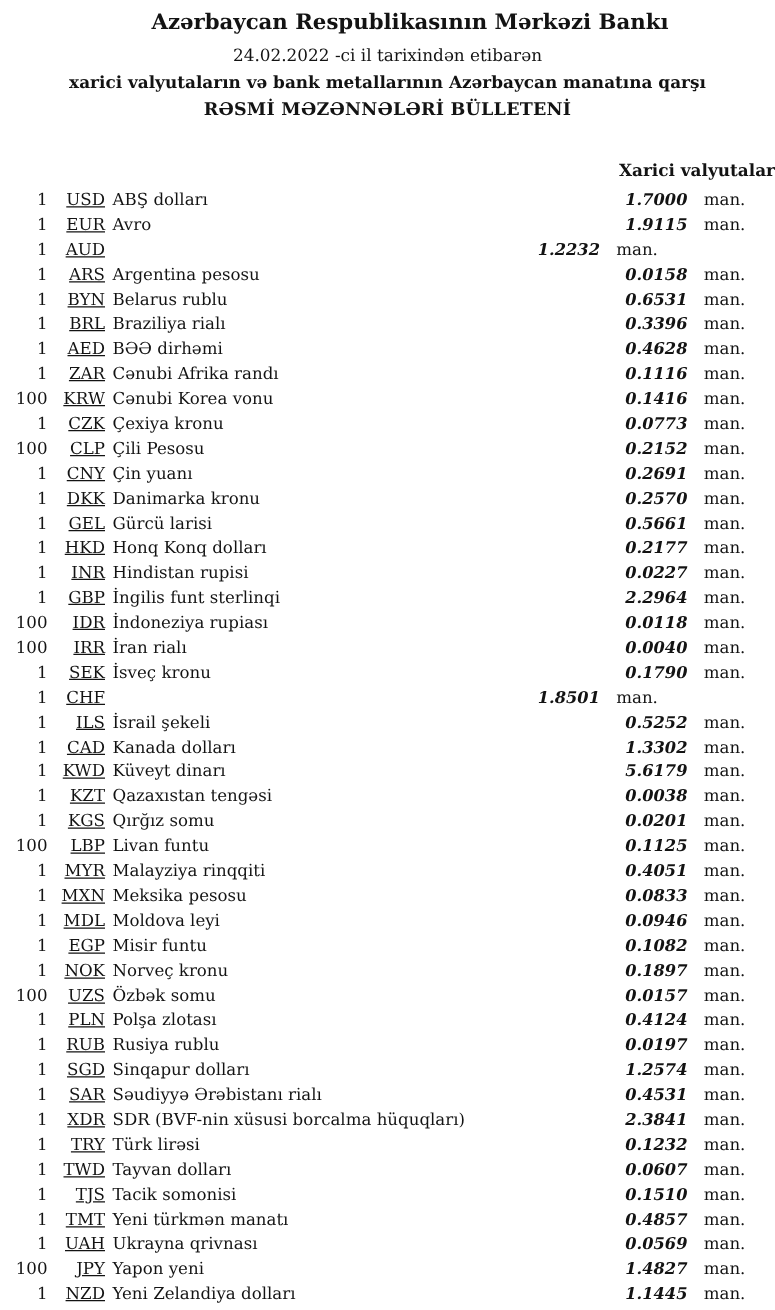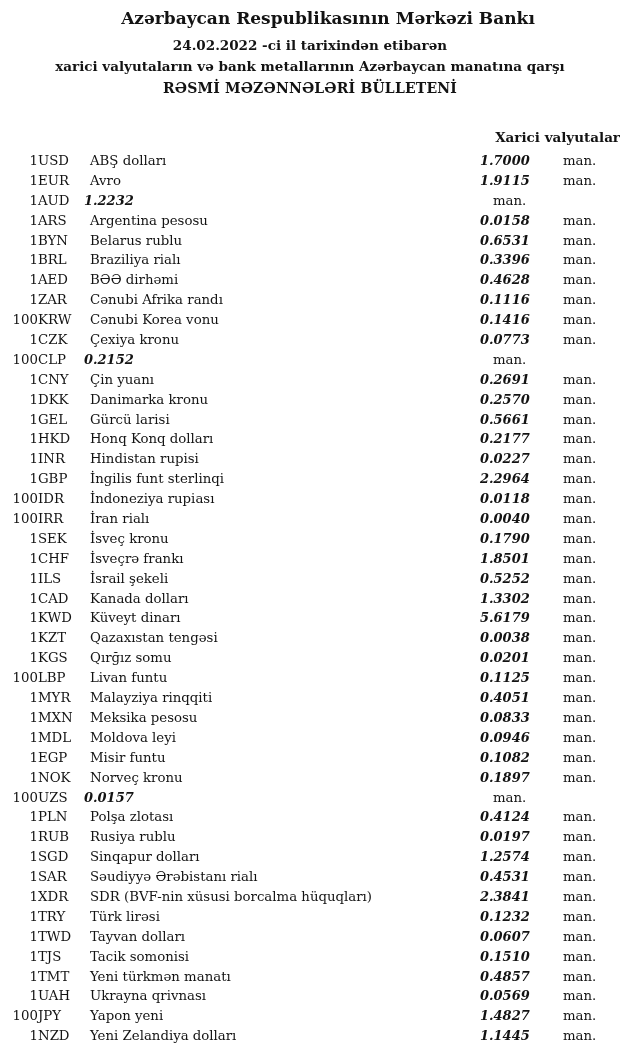--- a/index.html
+++ b/index.html
@@ -19,21 +19,21 @@
     padding-top: 7px;
   }
   .bank-title {
     font-size: 17px;
     font-weight: bold;
     line-height: 22px;
     padding-left: 36px;
   }
   .date-line {
     font-size: 13.5px;
-    font-weight: bold;
+    font-weight: normal;
     line-height: 18px;
     margin-top: 7px;
   }
   .scope-line {
     font-size: 13.5px;
     font-weight: bold;
     line-height: 18px;
     margin-top: 3px;
   }
   .bulletin-title {
@@ -55,24 +55,24 @@
   }
   .row {
     display: grid;
     grid-template-columns: 30px 46px 1fr 70px 48px;
     height: 19.9px;
     line-height: 19.9px;
     font-size: 13.3px;
     white-space: nowrap;
   }
   .qty  { text-align: right; }
-  .code { text-align: left; }
+  .code { text-align: right; text-decoration: underline; }
   .name { padding-left: 6px; overflow: hidden; }
   .rate {
-    text-align: left;
+    text-align: right;
     font-weight: bold;
     font-style: italic;
     font-size: 13px;
   }
   .unit { padding-left: 13px; }
 </style>
 </head>
 <body>
 
 <div class="header">
@@ -160,20 +160,21 @@
     <span class="qty">1</span>
     <span class="code">CZK</span>
     <span class="name">Çexiya kronu</span>
     <span class="rate">0.0773</span>
     <span class="unit">man.</span>
   </div>
 
   <div class="row">
     <span class="qty">100</span>
     <span class="code">CLP</span>
+    <span class="name">Çili Pesosu</span>
     <span class="rate">0.2152</span>
     <span class="unit">man.</span>
   </div>
 
   <div class="row">
     <span class="qty">1</span>
     <span class="code">CNY</span>
     <span class="name">Çin yuanı</span>
     <span class="rate">0.2691</span>
     <span class="unit">man.</span>
@@ -239,21 +240,20 @@
     <span class="qty">1</span>
     <span class="code">SEK</span>
     <span class="name">İsveç kronu</span>
     <span class="rate">0.1790</span>
     <span class="unit">man.</span>
   </div>
 
   <div class="row">
     <span class="qty">1</span>
     <span class="code">CHF</span>
-    <span class="name">İsveçrə frankı</span>
     <span class="rate">1.8501</span>
     <span class="unit">man.</span>
   </div>
 
   <div class="row">
     <span class="qty">1</span>
     <span class="code">ILS</span>
     <span class="name">İsrail şekeli</span>
     <span class="rate">0.5252</span>
     <span class="unit">man.</span>
@@ -335,20 +335,21 @@
     <span class="qty">1</span>
     <span class="code">NOK</span>
     <span class="name">Norveç kronu</span>
     <span class="rate">0.1897</span>
     <span class="unit">man.</span>
   </div>
 
   <div class="row">
     <span class="qty">100</span>
     <span class="code">UZS</span>
+    <span class="name">Özbək somu</span>
     <span class="rate">0.0157</span>
     <span class="unit">man.</span>
   </div>
 
   <div class="row">
     <span class="qty">1</span>
     <span class="code">PLN</span>
     <span class="name">Polşa zlotası</span>
     <span class="rate">0.4124</span>
     <span class="unit">man.</span>

